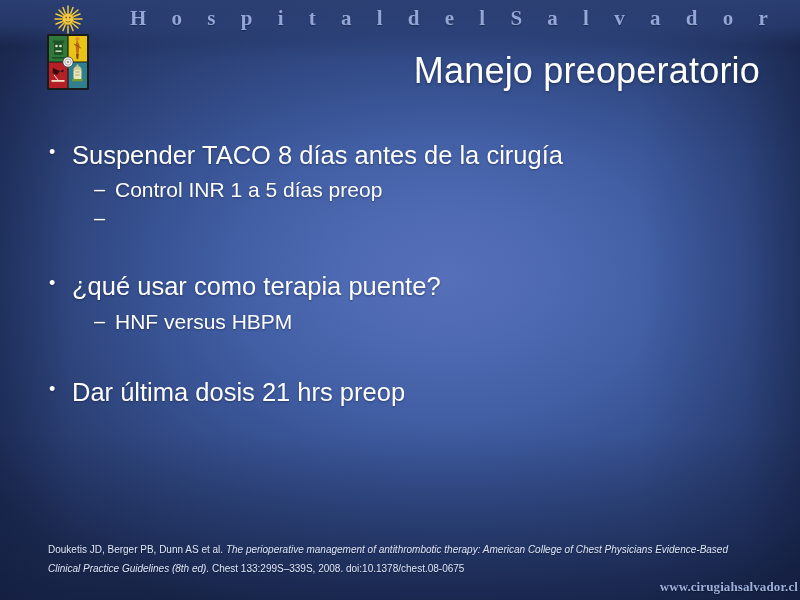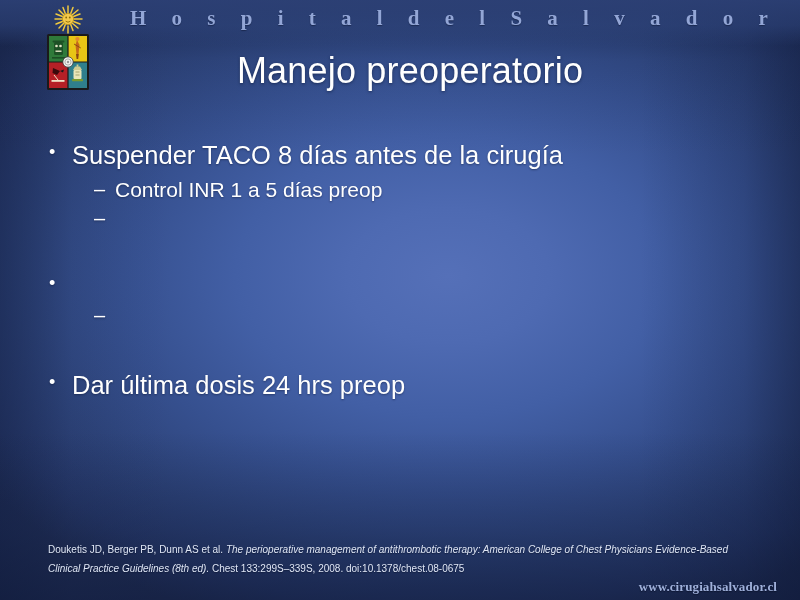--- a/index.html
+++ b/index.html
@@ -90,21 +90,21 @@
     width: 70px;
     height: 90px;
   }
 
   
   #slide-title {
     position: absolute;
     left: 60px;
     top: 50px;
     width: 700px;
-    text-align: center;
+    text-align: right;
     font-size: 36px;
     font-weight: 400;
     color: #ffffff;
     letter-spacing: 0.2px;
     text-shadow: 0 1px 3px rgba(10,20,48,0.55);
   }
 
   
   #content {
     position: absolute;
@@ -160,21 +160,21 @@
     font-size: 10px;
     line-height: 19px;
     color: #dfe6f5;
     text-shadow: 0 1px 1px rgba(10,20,48,0.6);
   }
   #citation .it { font-style: italic; }
 
   
   #watermark {
     position: absolute;
-    right: 23px;
+    right: 2px;
     bottom: 5px;
     font-family: "Liberation Serif", serif;
     font-size: 13px;
     font-weight: 700;
     color: #9fb0da;
     letter-spacing: 0.1px;
     text-shadow: 0 1px 1px rgba(8,16,40,0.7);
   }
 </style>
 </head>
@@ -282,32 +282,34 @@
       <div class="lvl2">
         <span class="mk">–</span>
       </div>
     </div>
 
     <div class="gap-lg"></div>
 
     <div class="grp">
       <div class="lvl1">
         <span class="mk">•</span>
+        <span class="tx">¿qué usar como terapia puente?</span>
       </div>
       <div class="lvl2">
         <span class="mk">–</span>
+        <span class="tx">HNF versus HBPM</span>
       </div>
     </div>
 
     <div class="gap-md"></div>
 
     <div class="grp">
       <div class="lvl1">
         <span class="mk">•</span>
-        <span class="tx">Dar última dosis 24 hrs preop</span>
+        <span class="tx">Dar última dosis 21 hrs preop</span>
       </div>
     </div>
 
   </div>
 
   <div id="citation"><span>Douketis JD, Berger PB, Dunn AS et al. </span><span class="it">The perioperative management of antithrombotic therapy: American College of Chest Physicians Evidence-Based Clinical Practice Guidelines (8th ed).</span><span> Chest 133:299S–339S, 2008. doi:10.1378/chest.08-0675</span></div>
 
   <div id="watermark">www.cirugiahsalvador.cl</div>
 
 </div>

